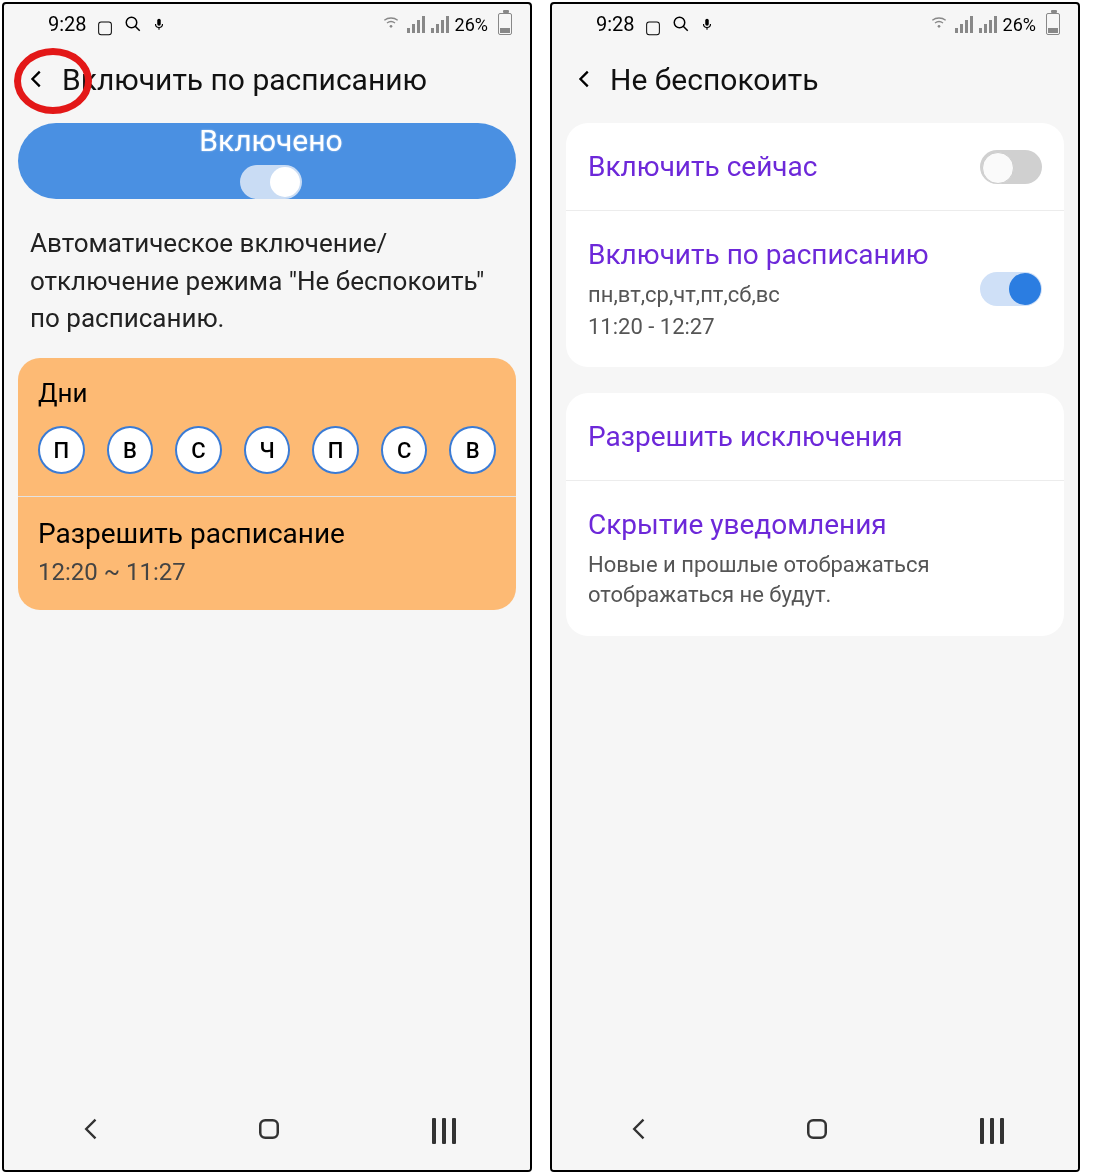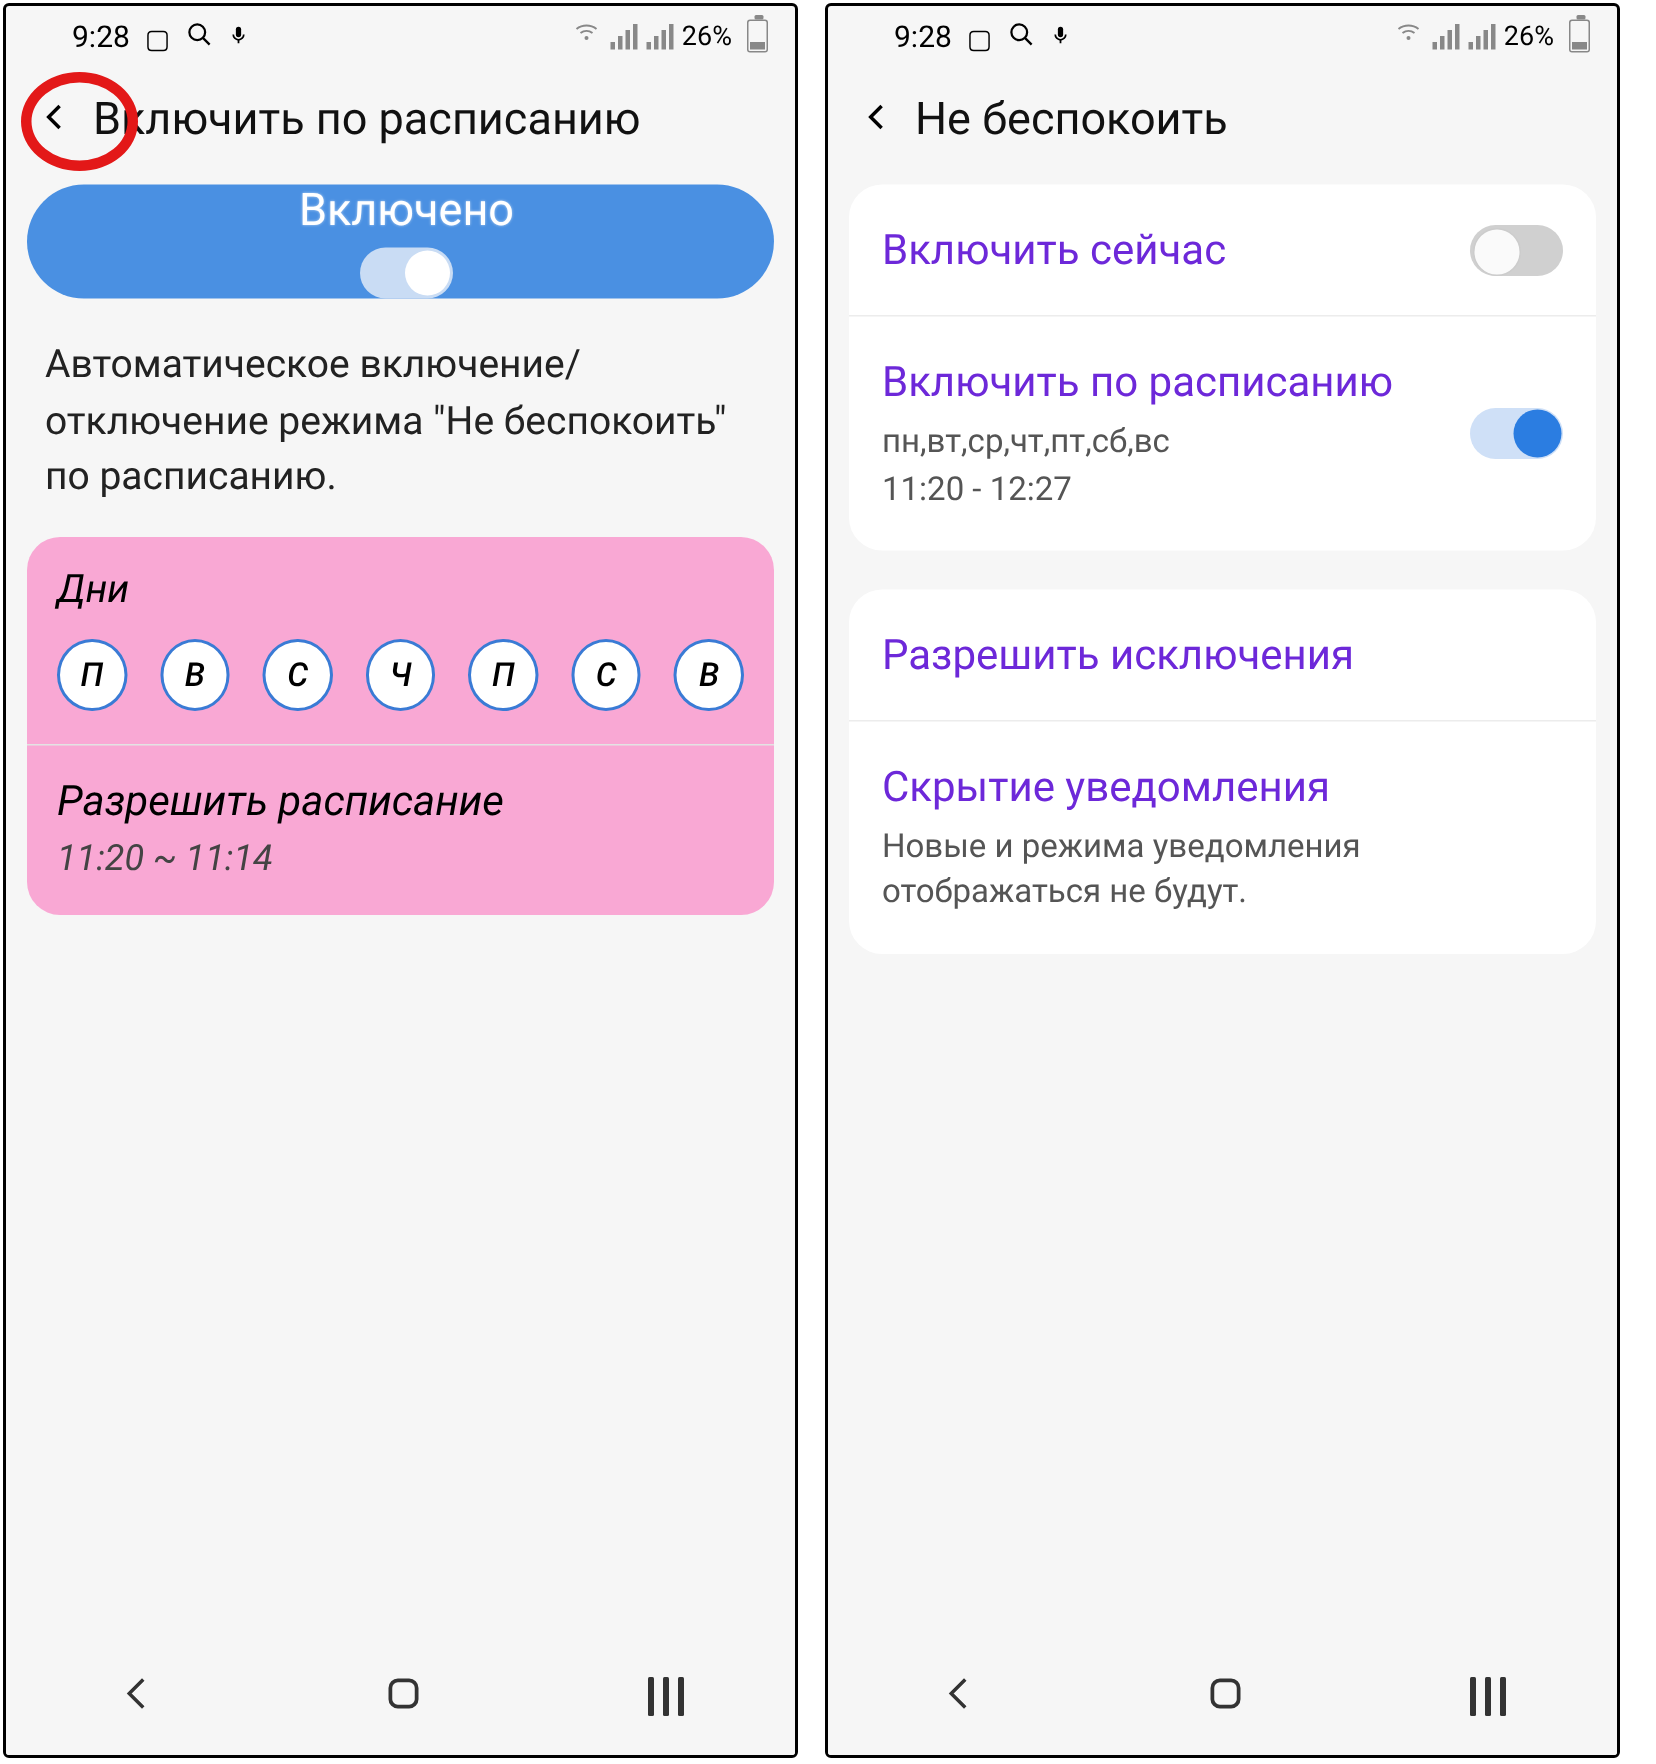--- a/index.html
+++ b/index.html
@@ -98,23 +98,22 @@
   }
 
   
   .desc{
     padding: 0 26px 20px 26px;
     font-size:26px; line-height:1.45; color:#222;
   }
 
   
   .card{
-    margin: 0 14px; background:#f9a8d4; border-radius:22px;
+    margin: 0 14px; background:#fdba74; border-radius:22px;
     padding: 20px 20px 24px 20px;
-    font-style: italic;
   }
   .card .section-label{ font-size:26px; margin-bottom:18px;}
   .days{ display:flex; gap:22px; margin-bottom:22px;}
   .day{
     width:48px; height:48px; border-radius:50%;
     border:2px solid #3a7bd5; color:#000;
     display:flex; align-items:center; justify-content:center;
     font-size:22px; font-weight:500;
     background:#fff;
   }
@@ -218,21 +217,21 @@
       <div class="day">П</div>
       <div class="day">В</div>
       <div class="day">С</div>
       <div class="day">Ч</div>
       <div class="day">П</div>
       <div class="day">С</div>
       <div class="day">В</div>
     </div>
     <div class="hr"></div>
     <div class="sched-title">Разрешить расписание</div>
-    <div class="sched-time">11:20 ~ 11:14</div>
+    <div class="sched-time">12:20 ~ 11:27</div>
   </div>
 
   <div class="hl" style="bottom:16px; left:66px; width:110px; height:62px;"></div>
 
   <div class="navbar">
     <span class="nav-btn">
       <svg width="28" height="28" viewBox="0 0 24 24">
           <polyline points="15 4 7 12 15 20"></polyline>
         </svg>
     </span>
@@ -322,21 +321,21 @@
 
   <div class="card2">
     <div class="row">
       <div class="rowcol">
         <div class="rtitle">Разрешить исключения</div>
       </div>
     </div>
     <div class="row">
       <div class="rowcol">
         <div class="rtitle">Скрытие уведомления</div>
-        <div class="rsub">Новые и режима уведомления отображаться не будут.</div>
+        <div class="rsub">Новые и прошлые отображаться отображаться не будут.</div>
       </div>
     </div>
   </div>
 
   <div class="navbar">
     <span class="nav-btn">
       <svg width="28" height="28" viewBox="0 0 24 24">
           <polyline points="15 4 7 12 15 20"></polyline>
         </svg>
     </span>

